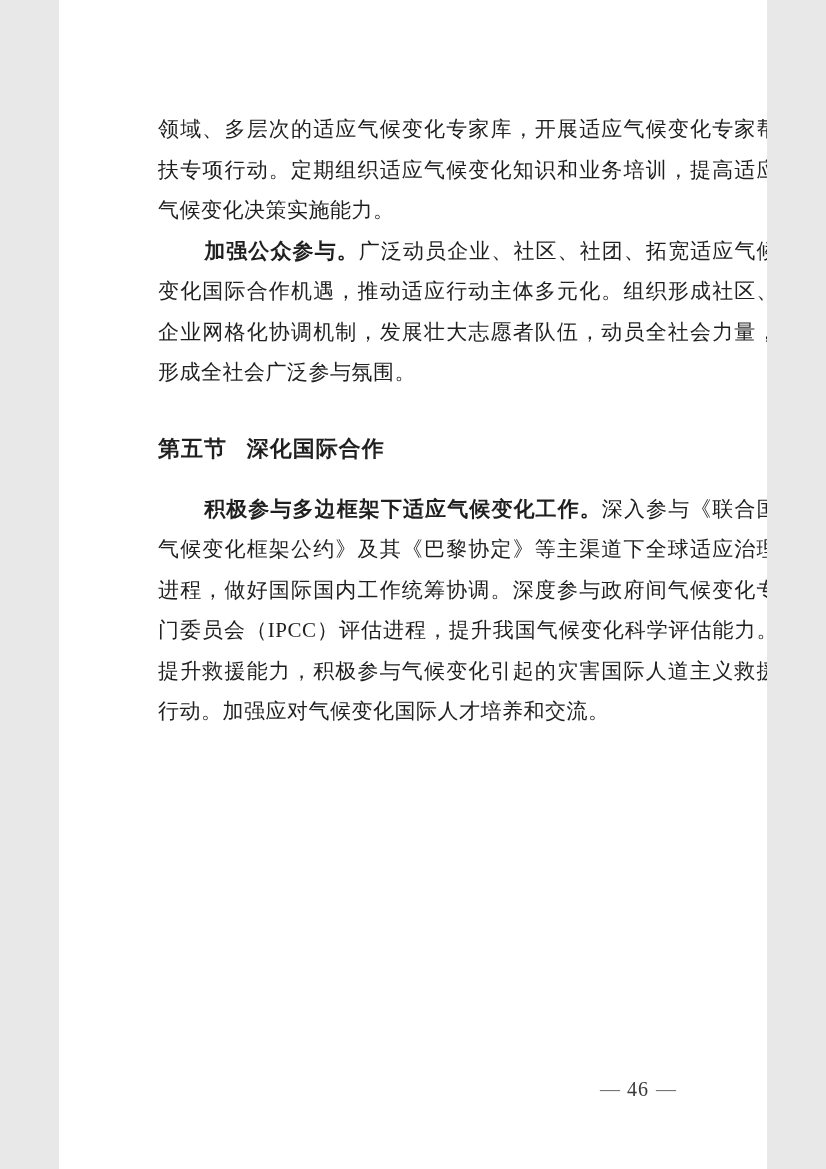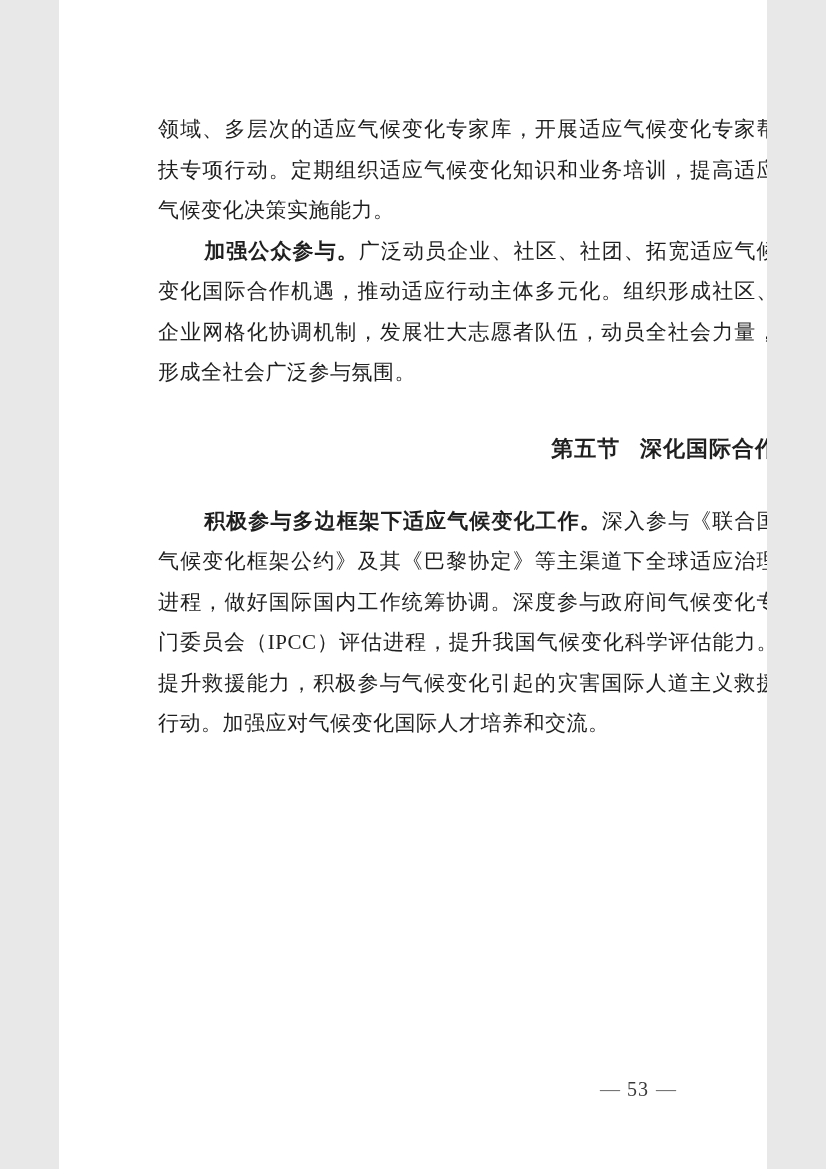--- a/index.html
+++ b/index.html
@@ -32,23 +32,23 @@
   .para.no-indent { text-indent: 0; }
   .para .lead {
     font-family: "Liberation Sans", sans-serif;
     font-weight: bold;
   }
   .section-heading {
     font-family: "Liberation Sans", sans-serif;
     font-size: 22px;
     font-weight: bold;
     line-height: 40px;
-    text-align: right;
+    text-align: left;
     margin-top: 36px;
-    margin-bottom: 32px;
+    margin-bottom: 20px;
     letter-spacing: 1px;
   }
   .section-heading .heading-title { margin-left: 0.9em; }
   .page-number {
     position: absolute;
     top: 1077px;
     right: 84px;
     font-size: 20px;
     line-height: 24px;
     color: #3a3a3a;
@@ -68,14 +68,14 @@
     <p class="para"><span class="lead">加强公众参与。</span><span>广泛动员企业、社区、社团、拓宽适应气候变化国际合作机遇，推动适应行动主体多元化。组织形成社区、企业网格化协调机制，发展壮大志愿者队伍，动员全社会力量，形成全社会广泛参与氛围。</span></p>
 
     <h2 class="section-heading"><span class="heading-number">第五节</span><span class="heading-title">深化国际合作</span></h2>
 
     <p class="para"><span class="lead">积极参与多边框架下适应气候变化工作。</span><span>深入参与《联合国气候变化框架公约》及其《巴黎协定》等主渠道下全球适应治理进程，做好国际国内工作统筹协调。深度参与政府间气候变化专门委员会（IPCC）评估进程，提升我国气候变化科学评估能力。提升救援能力，积极参与气候变化引起的灾害国际人道主义救援行动。加强应对气候变化国际人才培养和交流。</span></p>
 
 
 
   </div>
 
-  <div class="page-number"><span class="dash">—</span><span class="num">53</span><span class="dash">—</span></div>
+  <div class="page-number"><span class="dash">—</span><span class="num">46</span><span class="dash">—</span></div>
 </div>
 
 </body></html>

